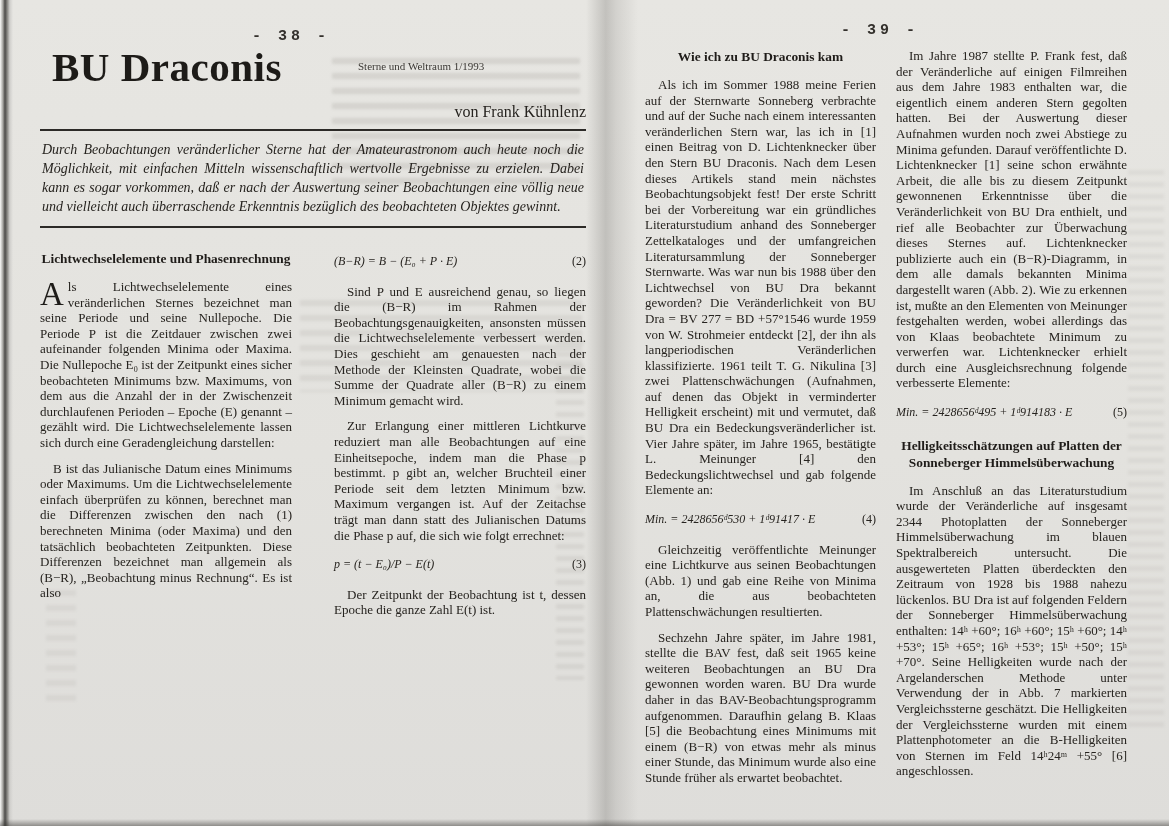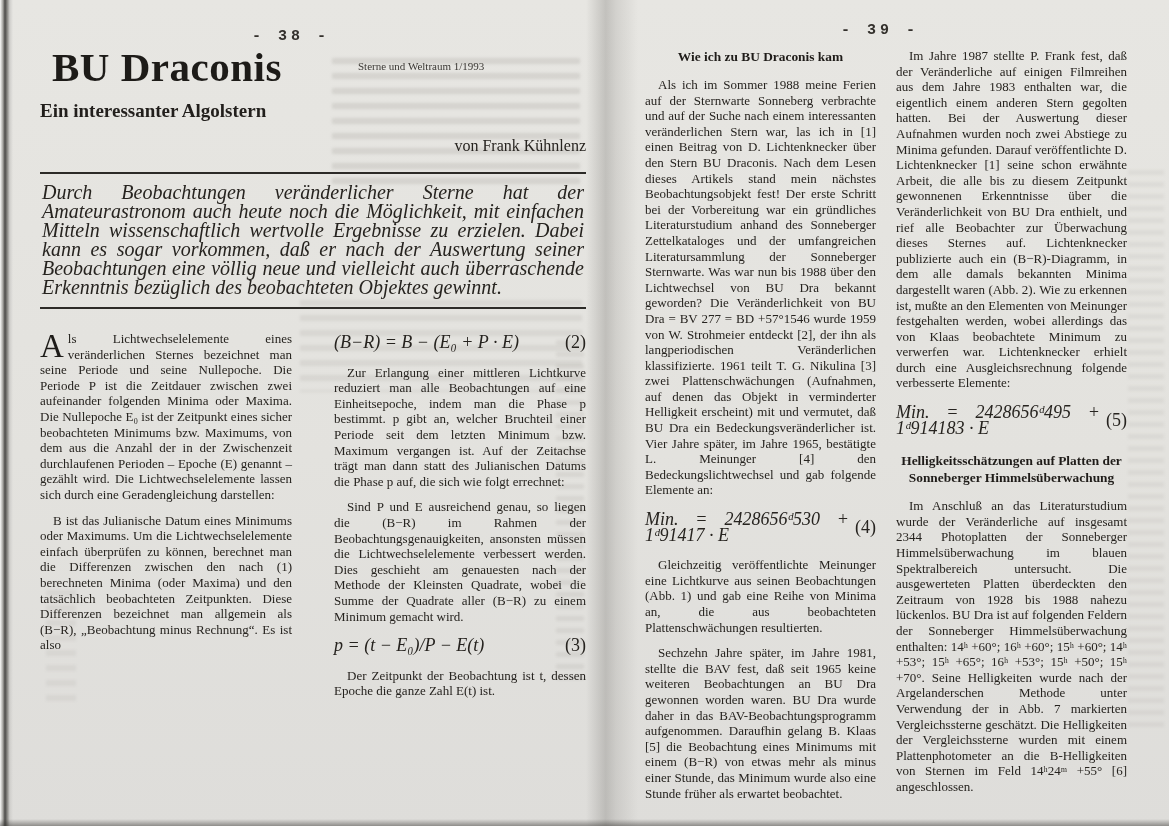--- a/index.html
+++ b/index.html
@@ -33,41 +33,41 @@
   .rubric{font-family:"Liberation Mono","DejaVu Sans Mono",monospace;font-size:14.5px;
     font-weight:bold;letter-spacing:2px;color:#33302c;line-height:12px;margin-top:12px;}
   .rubric .underl{display:block;font-size:13px;letter-spacing:1px;margin-top:1px;}
 
   .title-row{position:relative;margin-top:18px;}
   h1.title{margin:12px;font-size:41px;line-height:42px;font-weight:bold;letter-spacing:.5px;color:#1d1b18;}
   .source-note{position:absolute;left:318px;top:14px;font-size:11px;color:#3a3733;}
   .subtitle{margin-top:9px;font-size:19px;font-weight:bold;color:#221f1c;}
   .byline{margin-top:15px;font-size:16px;text-align:right;}
 
-  .abstract{margin-top:17px;border-top:2px solid #2c2a27;border-bottom:2px solid #2c2a27;
-    padding:9px 2px 10px 2px;font-style:italic;font-size:20px;line-height:19px;
+  .abstract{margin-top:8px;border-top:2px solid #2c2a27;border-bottom:2px solid #2c2a27;
+    padding:9px 2px 10px 2px;font-style:italic;font-size:14px;line-height:19px;
     text-align:justify;color:#26231f;}
 
   .cols{display:flex;justify-content:space-between;margin-top:22px;}
   .page-left .col{width:252px;}
   .page-right .cols{margin-top:30px;}
   .page-right .col{width:231px;}
 
   .col{font-size:13px;line-height:15.6px;text-align:justify;hyphens:auto;-webkit-hyphens:auto;}
   .col-heading{font-weight:bold;text-align:center;font-size:13.4px;line-height:17px;
     margin:0 0 12px 0;color:#1f1c19;}
   .col-heading.mid{margin-top:16px;}
   .col p{margin:0 0 10px 0;}
   .col p.indent{text-indent:13px;}
   .col p.tight{margin-bottom:8px;}
 
   .dropcap{float:left;font-size:33px;line-height:27px;padding:2px 4px 0 0;font-weight:normal;color:#1d1b18;}
 
   .equation{display:flex;justify-content:space-between;align-items:center;
-    margin:14px 0 14px 0;font-size:18px;font-style:italic;}
+    margin:14px 0 14px 0;font-size:12px;font-style:italic;}
   .equation .eq-label{font-style:normal;padding-left:6px;}
 </style>
 </head>
 <body>
 
 <div class="scan">
 
   <div class="edge-left"></div>
   <div class="gutter"></div>
   <div class="edge-bottom"></div>
@@ -79,38 +79,38 @@
 
   <div class="page page-left">
     <div class="pagenum">- 38 -</div>
 
 
     <div class="title-row">
       <h1 class="title">BU Draconis</h1>
       <div class="source-note">Sterne und Weltraum 1/1993</div>
     </div>
 
-    <div class="subtitle">Ein interessanter Algolstern</div>
     <div class="byline">von Frank Kühnlenz</div>
 
     <div class="abstract">Durch Beobachtungen veränderlicher Sterne hat der Amateurastronom auch heute noch die Möglichkeit, mit einfachen Mitteln wissenschaftlich wertvolle Ergebnisse zu erzielen. Dabei kann es sogar vorkommen, daß er nach der Auswertung seiner Beobachtungen eine völlig neue und vielleicht auch überraschende Erkenntnis bezüglich des beobachteten Objektes gewinnt.</div>
 
     <div class="cols">
       <div class="col">
+        <h2 class="col-heading">Lichtwechselelemente und Phasenrechnung</h2>
         <p><span class="dropcap">A</span><span>ls Lichtwechselelemente eines veränderlichen Sternes bezeichnet man seine Periode und seine Nullepoche. Die Periode P ist die Zeitdauer zwischen zwei aufeinander folgenden Minima oder Maxima. Die Nullepoche E₀ ist der Zeitpunkt eines sicher beobachteten Minimums bzw. Maximums, von dem aus die Anzahl der in der Zwischenzeit durchlaufenen Perioden – Epoche (E) genannt – gezählt wird. Die Lichtwechselelemente lassen sich durch eine Geradengleichung darstellen:</span></p>
         <p class="indent">B ist das Julianische Datum eines Minimums oder Maximums. Um die Lichtwechselelemente einfach überprüfen zu können, berechnet man die Differenzen zwischen den nach (1) berechneten Minima (oder Maxima) und den tatsächlich beobachteten Zeitpunkten. Diese Differenzen bezeichnet man allgemein als (B−R), „Beobachtung minus Rechnung“. Es ist also</p>
       </div>
 
       <div class="col">
         <div class="equation" style="margin-top:4px;">
           <span class="eq-formula">(B−R) = B − (E₀ + P · E)</span>
           <span class="eq-label">(2)</span>
         </div>
+        <p class="indent">Sind P und E ausreichend genau, so liegen die (B−R) im Rahmen der Beobachtungsgenauigkeiten, ansonsten müssen die Lichtwechselelemente verbessert werden. Dies geschieht am genauesten nach der Methode der Kleinsten Quadrate, wobei die Summe der Quadrate aller (B−R) zu einem Minimum gemacht wird.</p>
         <p class="indent">Zur Erlangung einer mittleren Lichtkurve reduziert man alle Beobachtungen auf eine Einheitsepoche, indem man die Phase p bestimmt. p gibt an, welcher Bruchteil einer Periode seit dem letzten Minimum bzw. Maximum vergangen ist. Auf der Zeitachse trägt man dann statt des Julianischen Datums die Phase p auf, die sich wie folgt errechnet:</p>
-        <p class="indent">Sind P und E ausreichend genau, so liegen die (B−R) im Rahmen der Beobachtungsgenauigkeiten, ansonsten müssen die Lichtwechselelemente verbessert werden. Dies geschieht am genauesten nach der Methode der Kleinsten Quadrate, wobei die Summe der Quadrate aller (B−R) zu einem Minimum gemacht wird.</p>
         <div class="equation">
           <span class="eq-formula">p = (t − E₀)/P − E(t)</span>
           <span class="eq-label">(3)</span>
         </div>
         <p class="indent">Der Zeitpunkt der Beobachtung ist t, dessen Epoche die ganze Zahl E(t) ist.</p>
       </div>
     </div>
   </div>
 
   <div class="page page-right">

